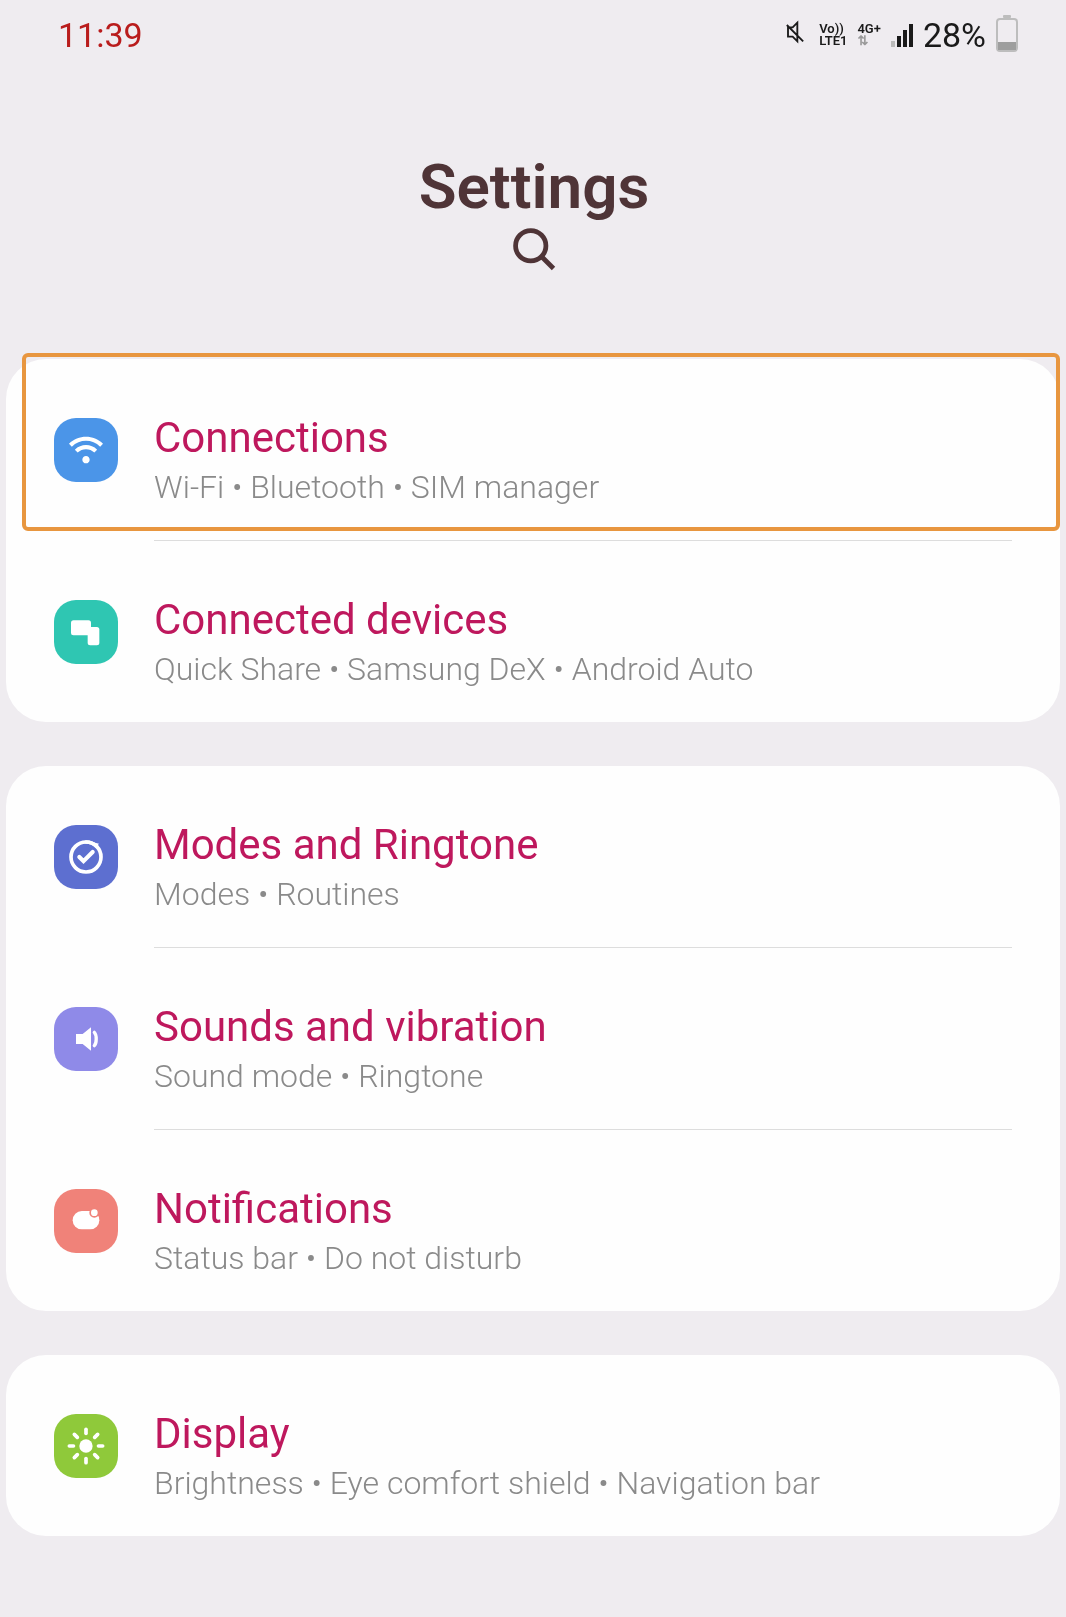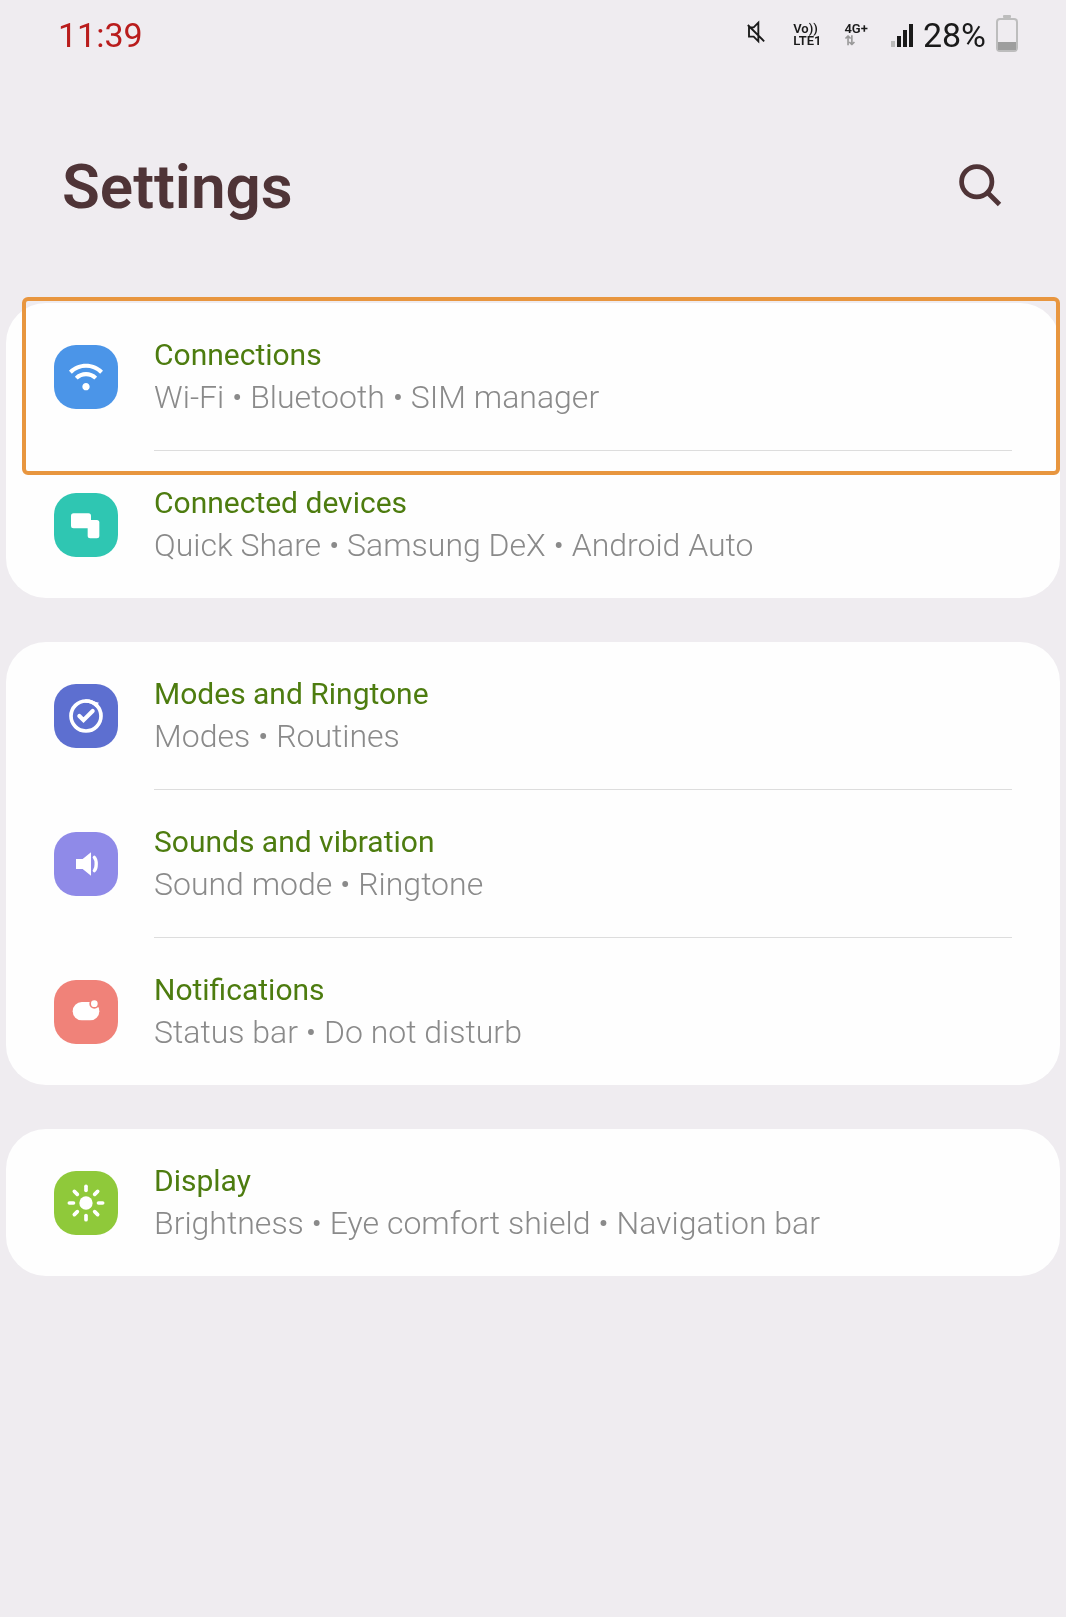--- a/index.html
+++ b/index.html
@@ -23,21 +23,21 @@
       color: #b91c1c;
     }
     .status-right {
       display: flex;
       align-items: center;
       gap: 10px;
     }
     .status-icons {
       display: flex;
       align-items: center;
-      gap: 23px;
+      gap: 10px;
       font-size: 16px;
       color: #1a1a1a;
       justify-content: flex-end;
     }
     .icon-mute { font-size: 26px; }
     .net-lbl { font-size: 13px; line-height: 12px; font-weight: 600; }
     .signal {
       display: flex;
       align-items: flex-end;
       gap: 2px;
@@ -72,20 +72,21 @@
     .battery .fill {
       width: 100%;
       height: 28%;
       background: #9e9e9e;
     }
     .header {
       display:flex;
       justify-content: space-between;
       align-items: center;
       padding: 80px 60px 80px 62px;
+      flex-direction: column;
     }
     .header-title {
       font-size: 62px;
       font-weight: 600;
       color: #4f3437;
     }
     .search-icon svg {
       width: 52px;
       height: 52px;
       stroke: #4f3437;
@@ -125,24 +126,25 @@
     }
     .row-icon svg { fill: #fff; }
     .ic-blue { background: #4b95e8; }
     .ic-teal { background: #2fc6b2; }
     .ic-indigo { background: #5d6fd0; }
     .ic-violet { background: #8f8ae8; }
     .ic-coral { background: #f08279; }
     .ic-green { background: #8fc93a; }
     .row-text { flex: 1; }
     .row-title {
-      font-size: 30px;
+      font-size: 42px;
       font-weight: 400;
-      color: #4d7c0f;
+      color: #be185d;
       margin-bottom: 6px;
+      margin-top: 20px;
     }
     .row-sub {
       font-size: 32px;
       color: #8a8a8a;
       font-weight: 300;
     }
     .divider {
       height: 1px;
       background: #ddd;
       margin-left: 148px;

